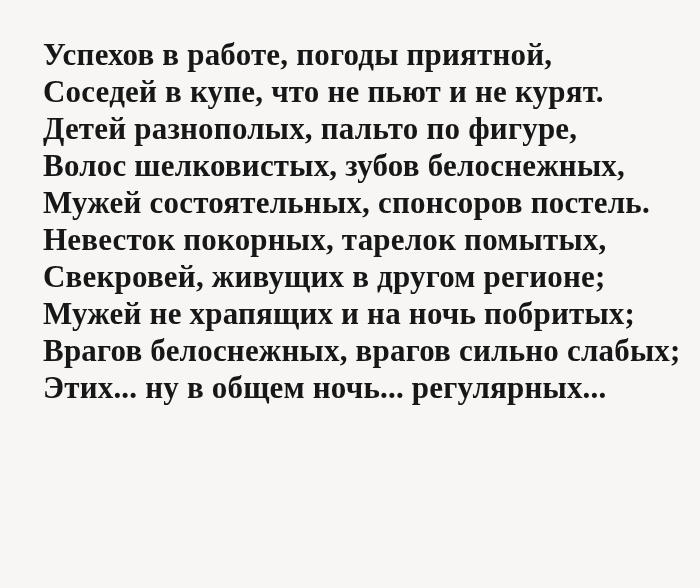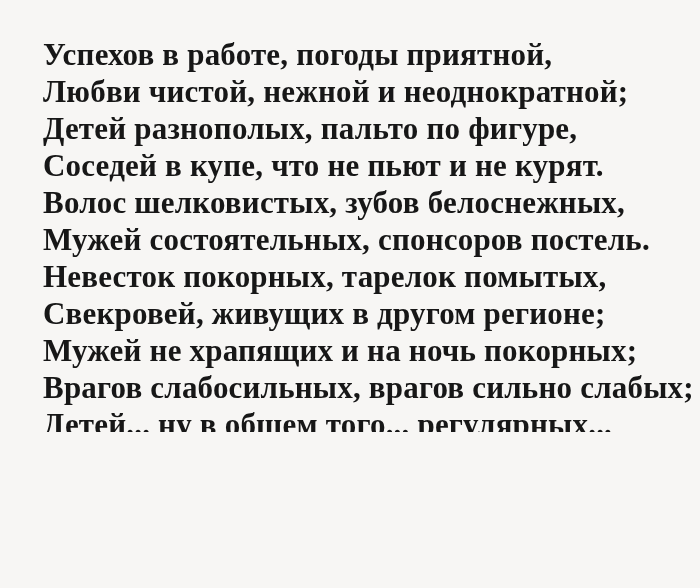--- a/index.html
+++ b/index.html
@@ -30,24 +30,23 @@
   .poem .line {
     white-space: nowrap;
   }
 </style>
 </head>
 <body>
 
 <main class="poem-card">
   <div class="poem">
       <div class="line">Успехов в работе, погоды приятной,</div>
-      <div class="line">Любви чистой, нежной и неоднократной;</div>
+      <div class="line">Соседей в купе, что не пьют и не курят.</div>
       <div class="line">Детей разнополых, пальто по фигуре,</div>
-      <div class="line">Соседей в купе, что не пьют и не курят.</div>
       <div class="line">Волос шелковистых, зубов белоснежных,</div>
       <div class="line">Мужей состоятельных, спонсоров постель.</div>
       <div class="line">Невесток покорных, тарелок помытых,</div>
       <div class="line">Свекровей, живущих в другом регионе;</div>
-      <div class="line">Мужей не храпящих и на ночь покорных;</div>
-      <div class="line">Врагов слабосильных, врагов сильно слабых;</div>
-      <div class="line">Детей... ну в общем того... регулярных...</div>
+      <div class="line">Мужей не храпящих и на ночь побритых;</div>
+      <div class="line">Врагов белоснежных, врагов сильно слабых;</div>
+      <div class="line">Этих... ну в общем ночь... регулярных...</div>
     </div>
 </main>
 
 </body></html>

